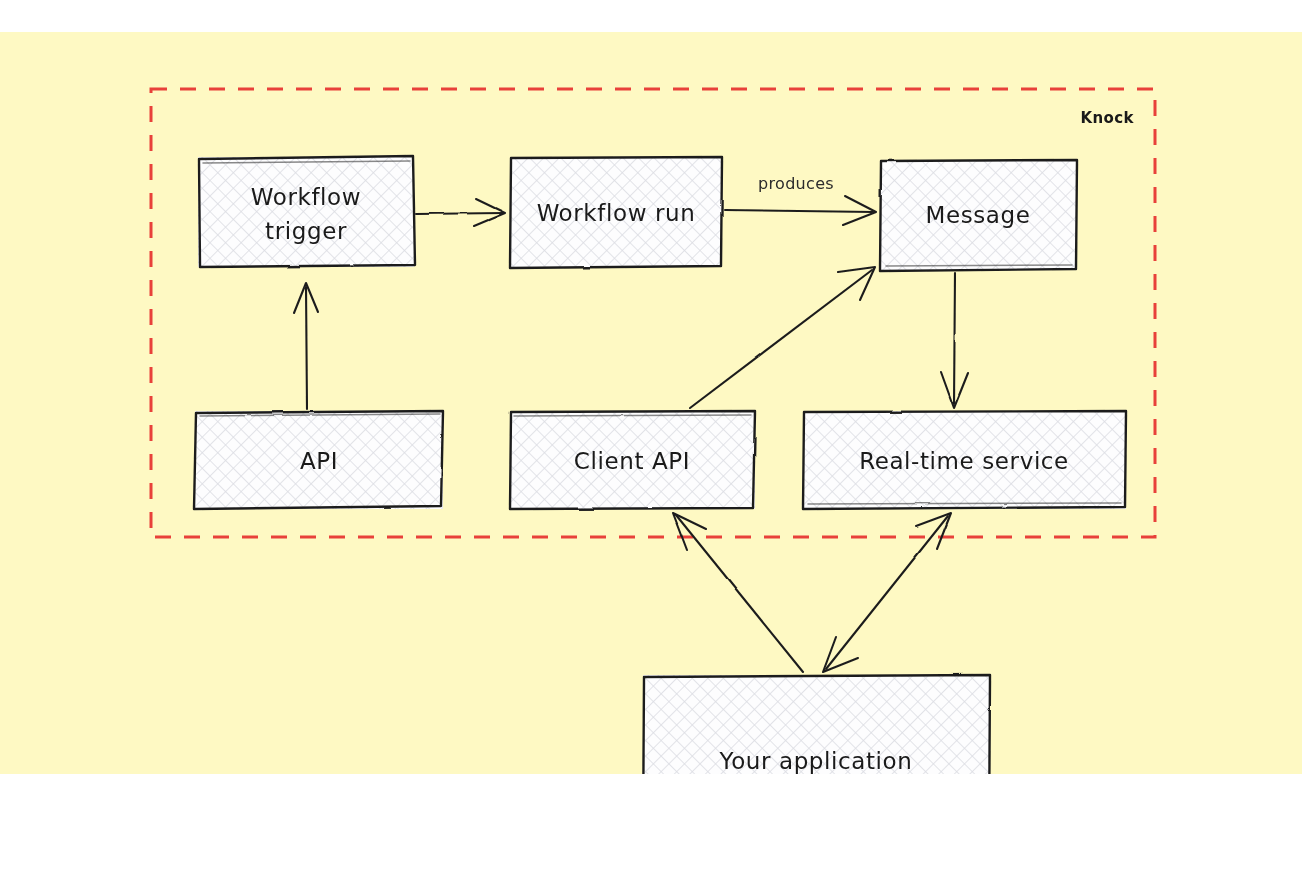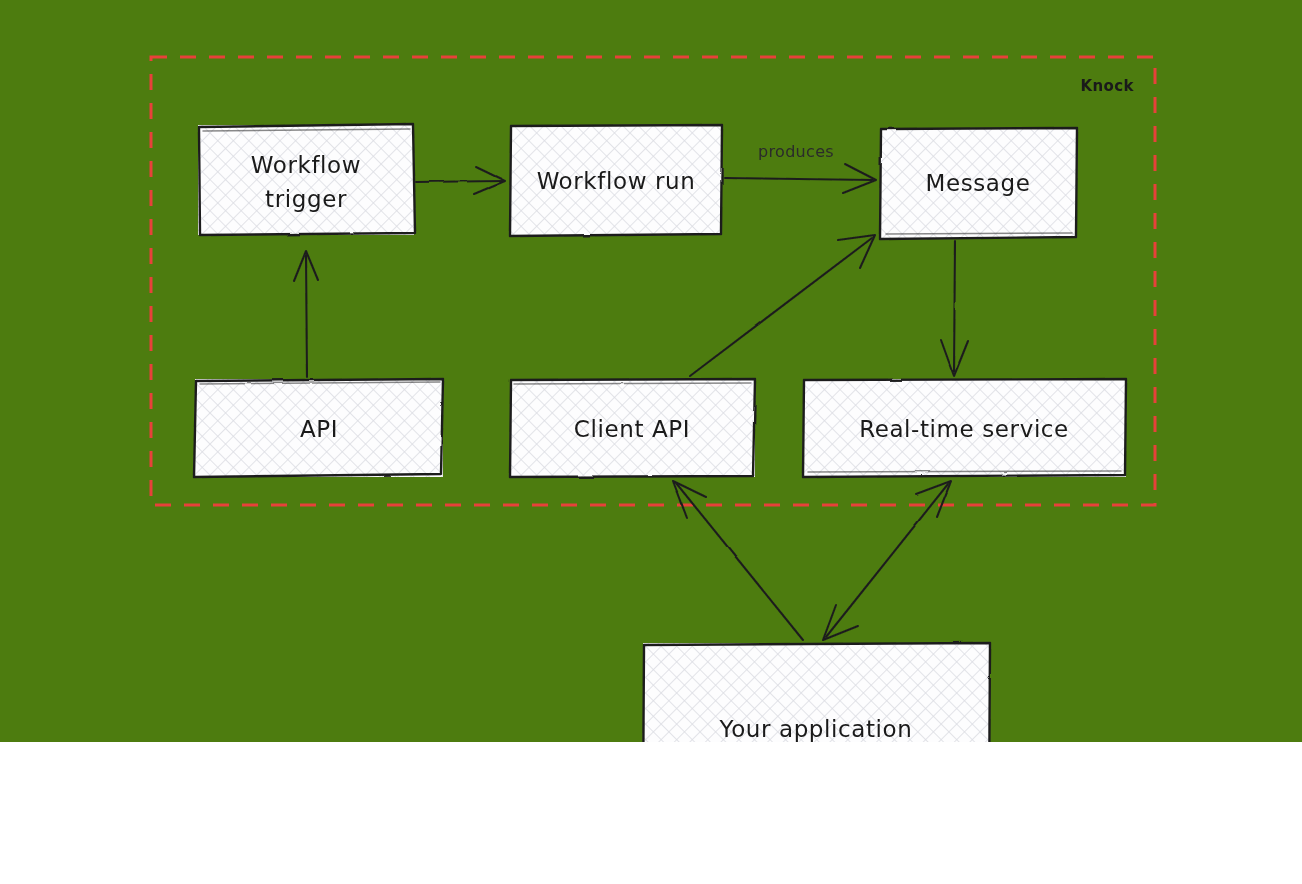--- a/index.html
+++ b/index.html
@@ -8,22 +8,23 @@
     padding: 0;
     background: #ffffff;
   }
   body {
     font-family: "DejaVu Sans", sans-serif;
   }
   #canvas {
     position: relative;
     width: 1302px;
     height: 742px;
-    background: #4d7c0f;
+    background: #fef9c3;
     overflow: hidden;
+    margin-top: 32px;
   }
   #diagram-svg {
     position: absolute;
     left: 0;
     top: 0;
     width: 1302px;
     height: 884px;
   }
   .node-label {
     font-family: "DejaVu Sans", sans-serif;

